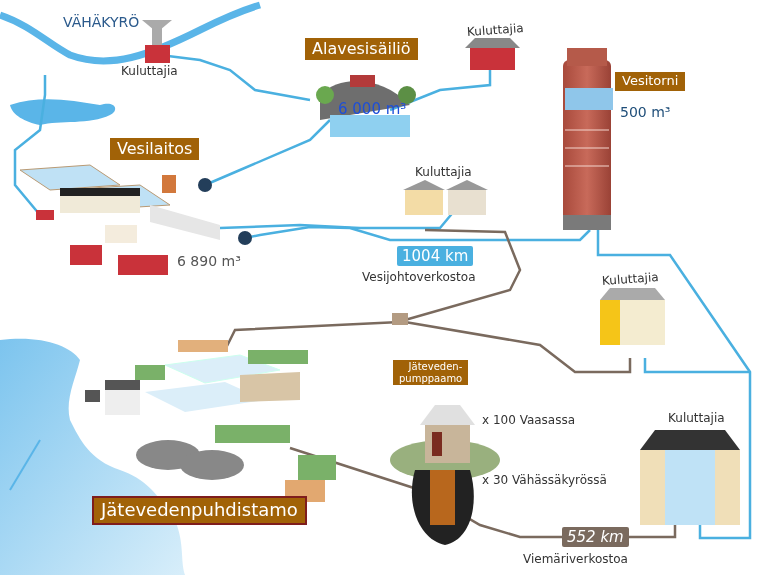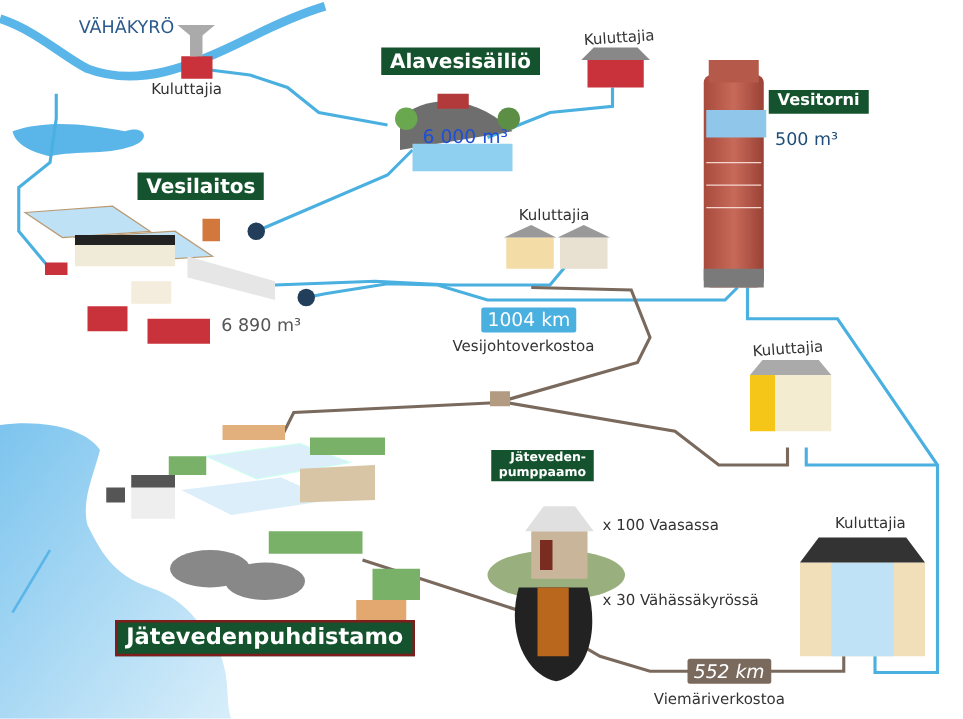--- a/index.html
+++ b/index.html
@@ -1,20 +1,20 @@
 <!DOCTYPE html>
 <html><head>
 <meta charset="utf-8">
 <style>
   html,body{margin:0;padding:0;background:#fff;}
   body{width:770px;height:575px;position:relative;overflow:hidden;font-family:"DejaVu Sans","Liberation Sans",sans-serif;}
   svg{position:absolute;left:0;top:0;}
-  .lbl{position:absolute;color:#fff;background:#14532d;font-weight:bold;font-family:"DejaVu Sans",sans-serif;padding:2px 7px;line-height:1.15;}
+  .lbl{position:absolute;color:#fff;background:#a16207;font-weight:normal;font-family:"DejaVu Sans",sans-serif;padding:2px 7px;line-height:1.15;}
   .txt{position:absolute;color:#333;font-family:"DejaVu Sans",sans-serif;}
-  .km{position:absolute;color:#fff;font-family:"DejaVu Sans",sans-serif;padding:1px 5px;font-size:15px;border-radius:2px;}
+  .km{position:absolute;color:#fff;font-family:"DejaVu Sans",sans-serif;padding:1px 5px;font-size:15px;border-radius:2px;margin-left:12px;}
 </style>
 </head>
 <body>
 
 <svg width="770" height="575">
   <defs>
     <linearGradient id="sea" x1="0" y1="0" x2="1" y2="1">
       <stop offset="0" stop-color="#7cc4ee"></stop>
       <stop offset="1" stop-color="#d8eefa"></stop>
     </linearGradient>

